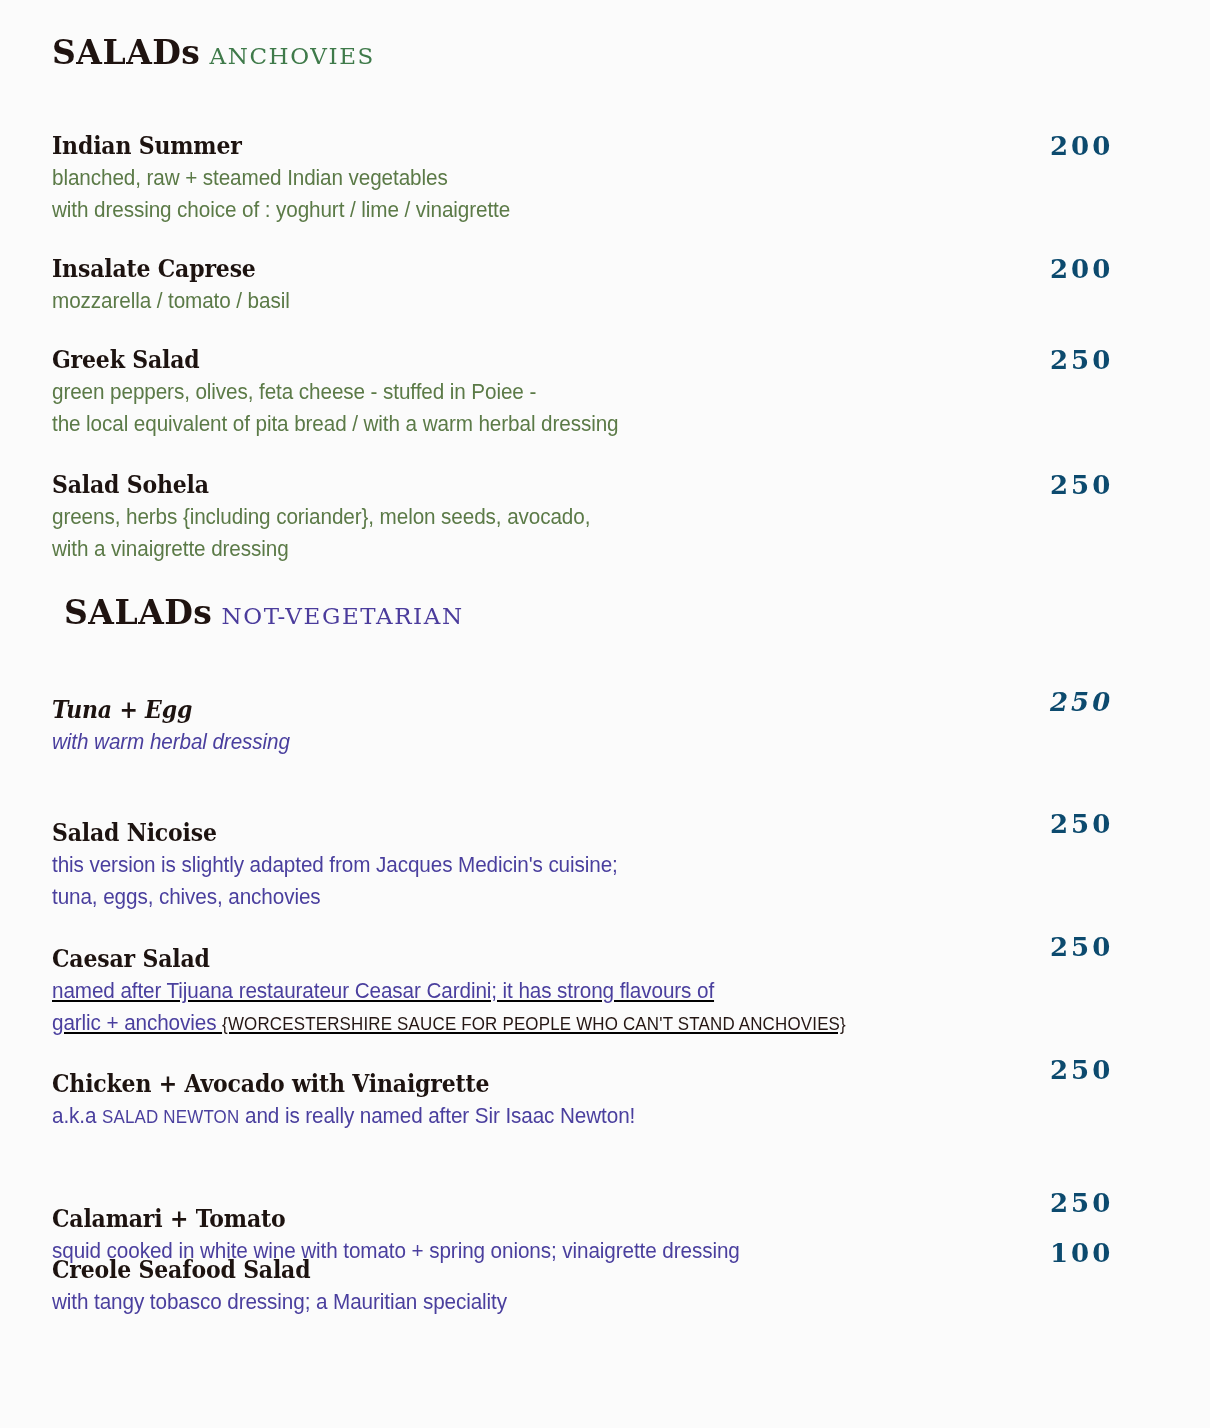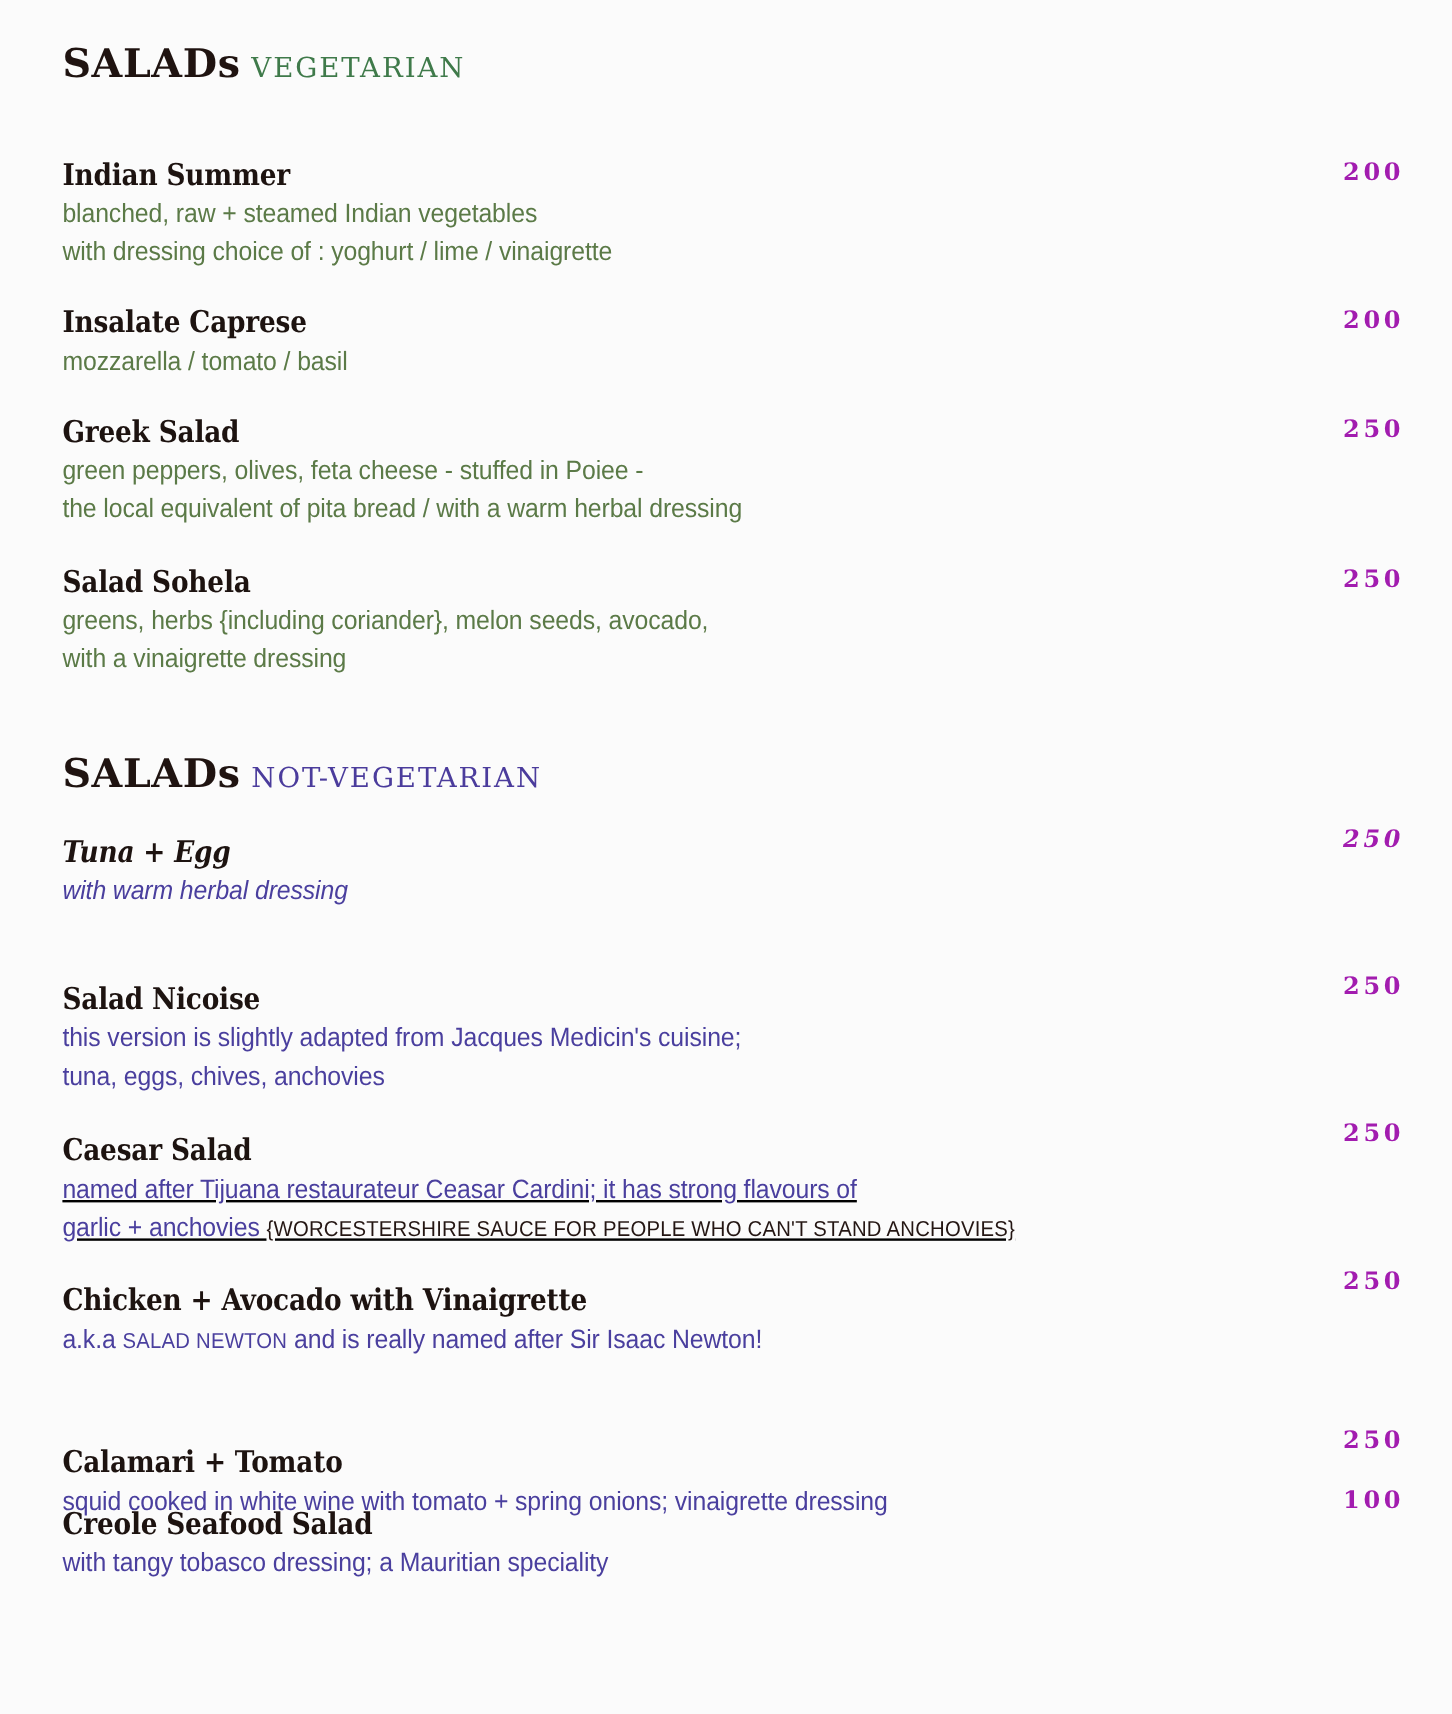--- a/index.html
+++ b/index.html
@@ -64,26 +64,26 @@
     letter-spacing: -0.2px;
     display: inline-block;
     transform: scaleX(0.88);
     transform-origin: left center;
   }
   .item-price {
     position: absolute;
     left: 998px;
     top: 0;
     width: 120px;
-    text-align: right;
+    text-align: left;
     font-family: "DejaVu Serif", "Liberation Serif", serif;
     font-weight: bold;
-    font-size: 20px;
+    font-size: 26px;
     letter-spacing: 3px;
-    color: #a21caf;
+    color: #0c4a6e;
     line-height: 1.06;
   }
   .item-desc {
     font-family: "Liberation Sans", sans-serif;
     font-size: 22px;
     line-height: 1.46;
     letter-spacing: -0.1px;
     margin-top: 2px;
     display: block;
     transform: scaleX(0.94);
@@ -106,21 +106,21 @@
     letter-spacing: 0.2px;
     color: #4a3f9e;
   }
 </style>
 </head>
 <body>
 
 <div class="menu-page">
 
   <div id="sections-root">
-      <div class="section-header" style="top: 36px;"><span class="sh-salads">SALADs</span><span class="sh-qualifier qualifier-veg">VEGETARIAN</span></div>
+      <div class="section-header" style="top: 36px;"><span class="sh-salads">SALADs</span><span class="sh-qualifier qualifier-veg">ANCHOVIES</span></div>
       <div class="menu-item" style="top: 133px;">
         <div class="item-row"><span class="item-name">Indian Summer</span><div class="item-price">200</div></div>
         <div class="item-desc desc-green">
           <span class="desc-line"><span>blanched, raw + steamed Indian vegetables</span></span>
           <span class="desc-line"><span>with dressing choice of : yoghurt / lime / vinaigrette</span></span>
         </div>
       </div>
       <div class="menu-item" style="top: 256px;">
         <div class="item-row"><span class="item-name">Insalate Caprese</span><div class="item-price">200</div></div>
         <div class="item-desc desc-green">
@@ -134,21 +134,21 @@
           <span class="desc-line"><span>the local equivalent of pita bread / with a warm herbal dressing</span></span>
         </div>
       </div>
       <div class="menu-item" style="top: 472px;">
         <div class="item-row"><span class="item-name">Salad Sohela</span><div class="item-price">250</div></div>
         <div class="item-desc desc-green">
           <span class="desc-line"><span>greens, herbs {including coriander}, melon seeds, avocado,</span></span>
           <span class="desc-line"><span>with a vinaigrette dressing</span></span>
         </div>
       </div>
-      <div class="section-header" style="top: 628px;"><span class="sh-salads">SALADs</span><span class="sh-qualifier qualifier-nonveg">NOT-VEGETARIAN</span></div>
+      <div class="section-header" style="top: 596px; margin-left: 12px;"><span class="sh-salads">SALADs</span><span class="sh-qualifier qualifier-nonveg">NOT-VEGETARIAN</span></div>
       <div class="menu-item" style="top: 697px; font-style: italic;">
         <div class="item-row"><span class="item-name">Tuna + Egg</span><div class="item-price" style="top: -8px;">250</div></div>
         <div class="item-desc desc-purple">
           <span class="desc-line"><span>with warm herbal dressing</span></span>
         </div>
       </div>
       <div class="menu-item" style="top: 820px;">
         <div class="item-row"><span class="item-name">Salad Nicoise</span><div class="item-price" style="top: -9px;">250</div></div>
         <div class="item-desc desc-purple">
           <span class="desc-line"><span>this version is slightly adapted from Jacques Medicin's cuisine;</span></span>

